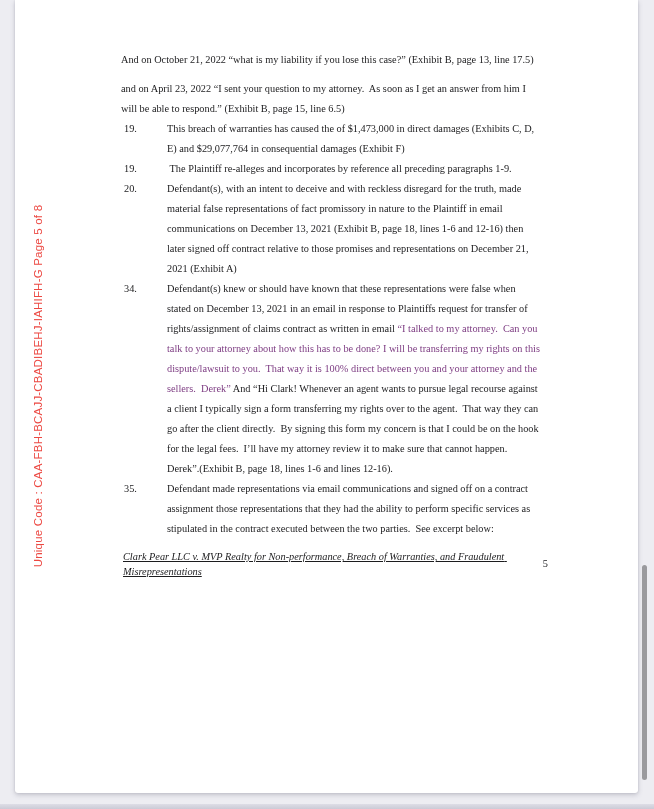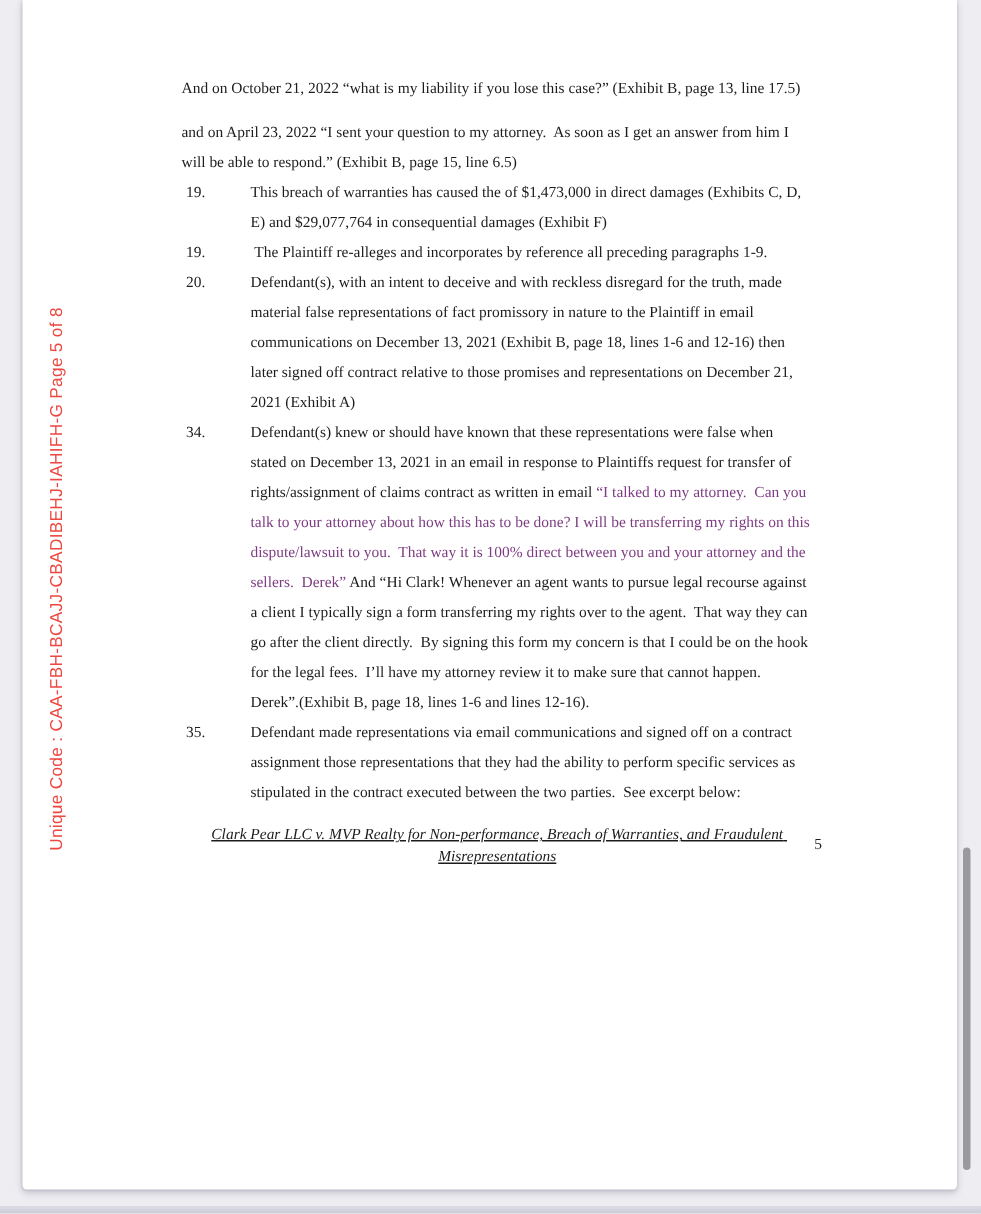--- a/index.html
+++ b/index.html
@@ -39,21 +39,20 @@
   .para { white-space: pre-wrap; margin-bottom: 9px; }
   .para.no-gap { margin-bottom: 0; }
   .count-heading { margin: 9px 0 9px 20px; white-space: pre-wrap; }
   .li { display: flex; align-items: flex-start; }
   .li-num { flex: none; width: 20px; padding-left: 3px; }
   .li-text { flex: 1; white-space: pre-wrap; margin-left: 26px; }
   .quote-purple { color: #7d3c82; }
   .footer {
     position: relative;
     margin: 10px 2px 0 2px;
-    text-align: center;
     font-style: italic;
     font-size: 10.3px;
     line-height: 15px;
     color: #1c1c1e;
   }
   .case-title { text-decoration: underline; white-space: pre-wrap; }
   .page-num {
     position: absolute;
     right: -8px; top: 7px;
     font-style: normal;

